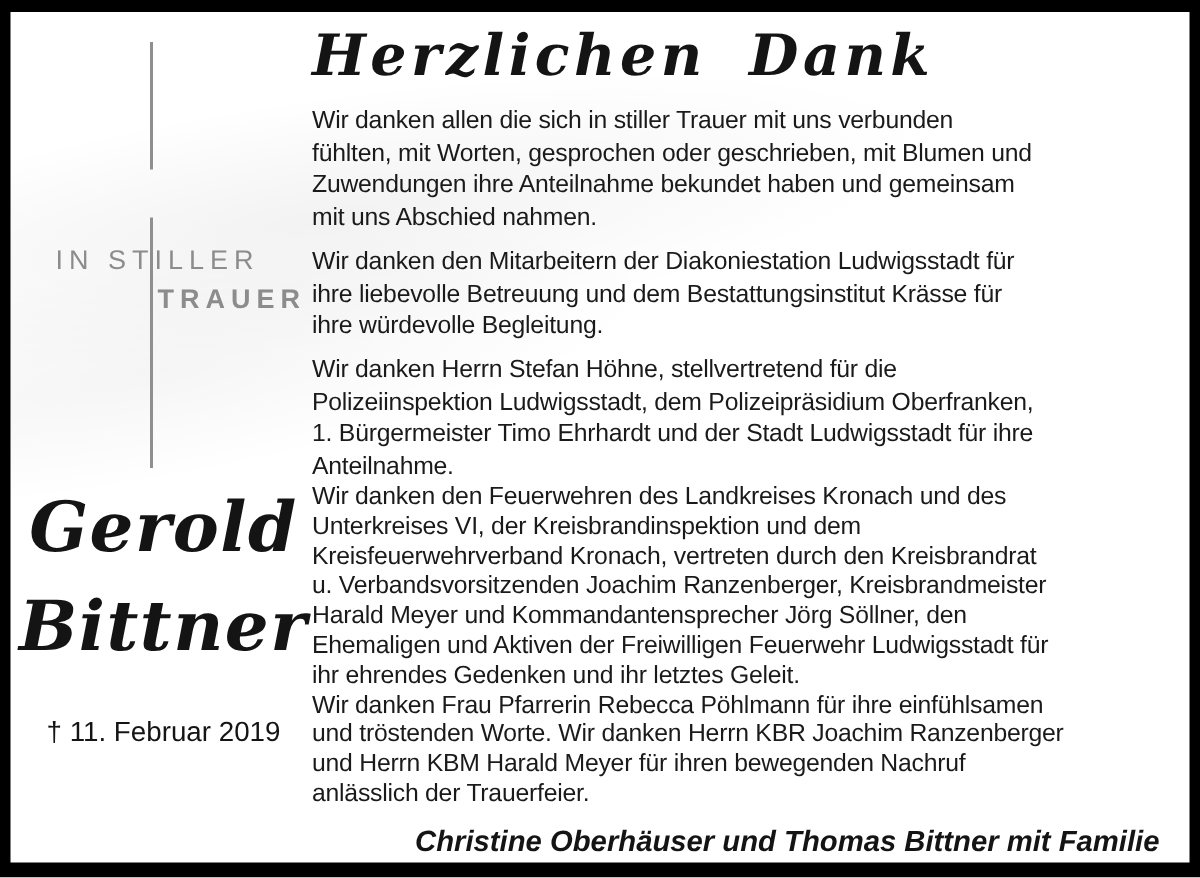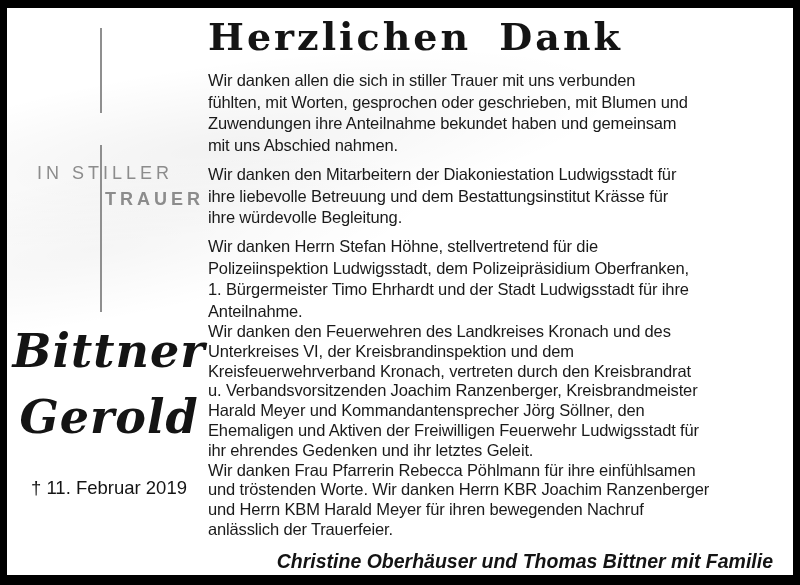--- a/index.html
+++ b/index.html
@@ -62,20 +62,21 @@
     text-align: center;
     font-size: 18.5px;
     color: #141414;
   }
   
   .script-heading {
     position: absolute;
     top: 6px; left: 201px;
     margin: 0;
     font-family: "DejaVu Serif", serif;
+    font-style: italic;
     font-weight: bold;
     font-size: 38px;
     letter-spacing: 3px;
     word-spacing: 12px;
     color: #141414;
     white-space: nowrap;
   }
   .para {
     position: absolute;
     left: 201px; width: 580px;
@@ -117,22 +118,22 @@
 
     <div class="swoosh s1"></div>
     <div class="swoosh s2"></div>
 
     <div class="vline seg1"></div>
     <div class="motto motto-top">IN STILLER</div>
     <div class="vline seg2"></div>
     <div class="motto motto-bottom">TRAUER</div>
 
     <div class="name">
+      <div>Gerold</div>
       <div>Bittner</div>
-      <div>Gerold</div>
     </div>
     <div class="death-date">† 11. Februar 2019</div>
 
     <h1 class="script-heading">Herzlichen Dank</h1>
 
     <p class="para p1">Wir danken allen die sich in stiller Trauer mit uns verbunden
 fühlten, mit Worten, gesprochen oder geschrieben, mit Blumen und
 Zuwendungen ihre Anteilnahme bekundet haben und gemeinsam
 mit uns Abschied nahmen.</p>
     <p class="para p2">Wir danken den Mitarbeitern der Diakoniestation Ludwigsstadt für

